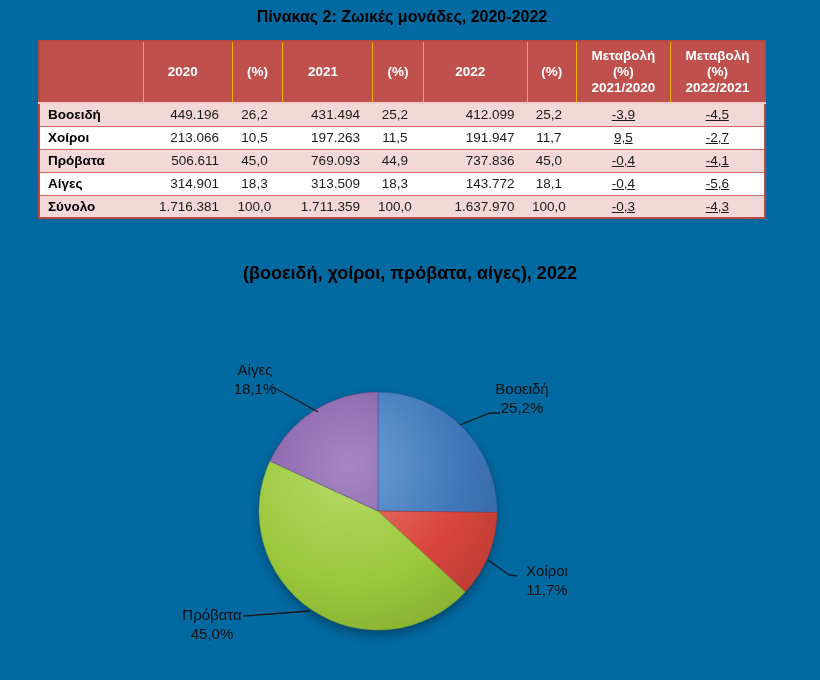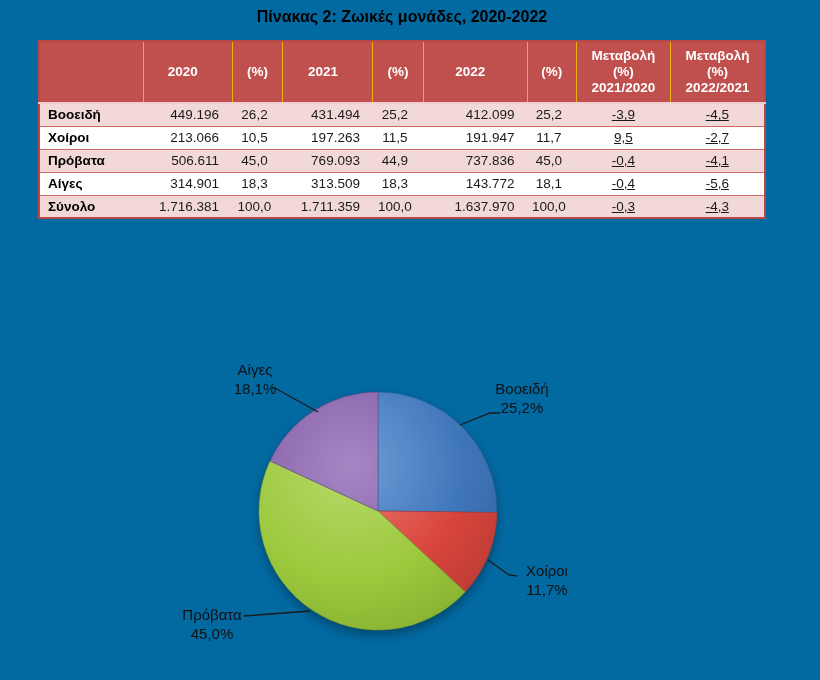--- a/index.html
+++ b/index.html
@@ -142,20 +142,21 @@
           <td class="pct">100,0</td>
           <td class="num">1.637.970</td>
           <td class="pct">100,0</td>
           <td class="met">-0,3</td>
           <td class="met">-4,3</td>
         </tr>
       </tbody>
   </table>
 
   <div class="chart-title">
+    <div>(βοοειδή, χοίροι, πρόβατα, αίγες), 2022</div>
   </div>
 
   <div class="pie-wrap">
     <svg id="pie-svg" width="560" height="330" viewBox="0 0 560 330">
       <defs id="pie-defs">
           <radialGradient id="sg0" gradientUnits="userSpaceOnUse" cx="210" cy="116" r="220.15">
             <stop offset="0%" stop-color="#6f9fd8"></stop>
             <stop offset="52%" stop-color="#3f76b9"></stop>
             <stop offset="100%" stop-color="#2c5a94"></stop>
           </radialGradient>

